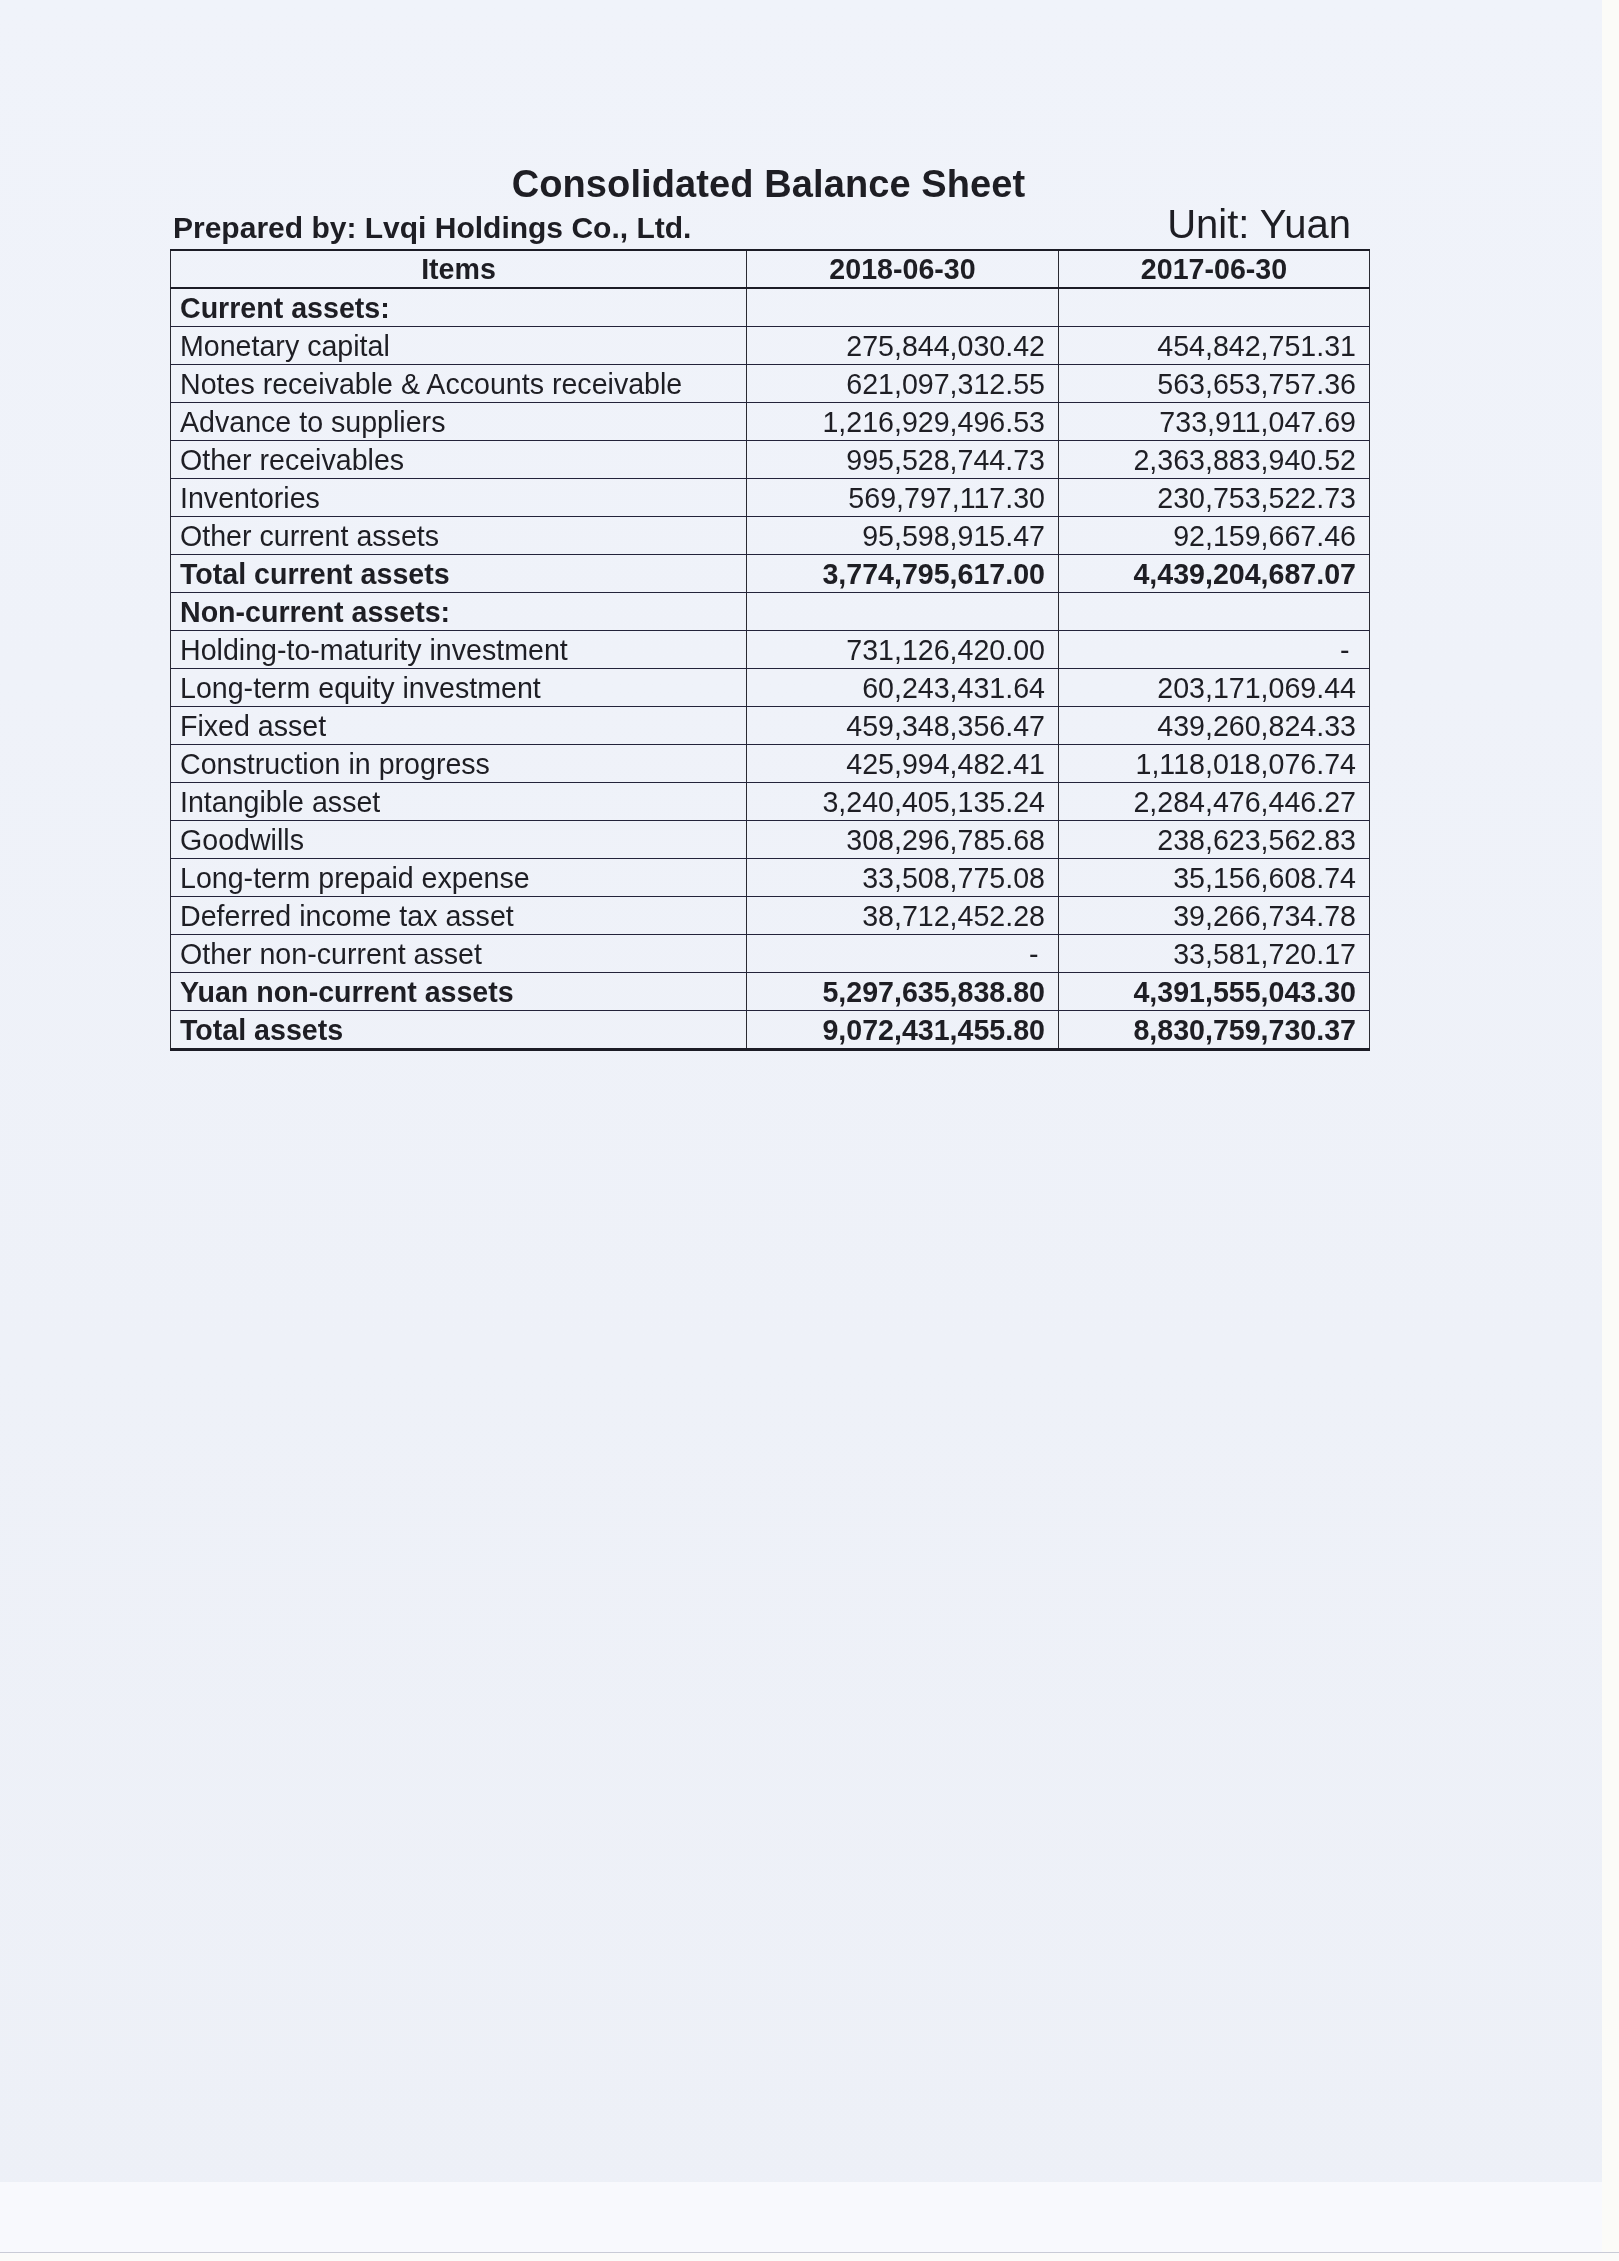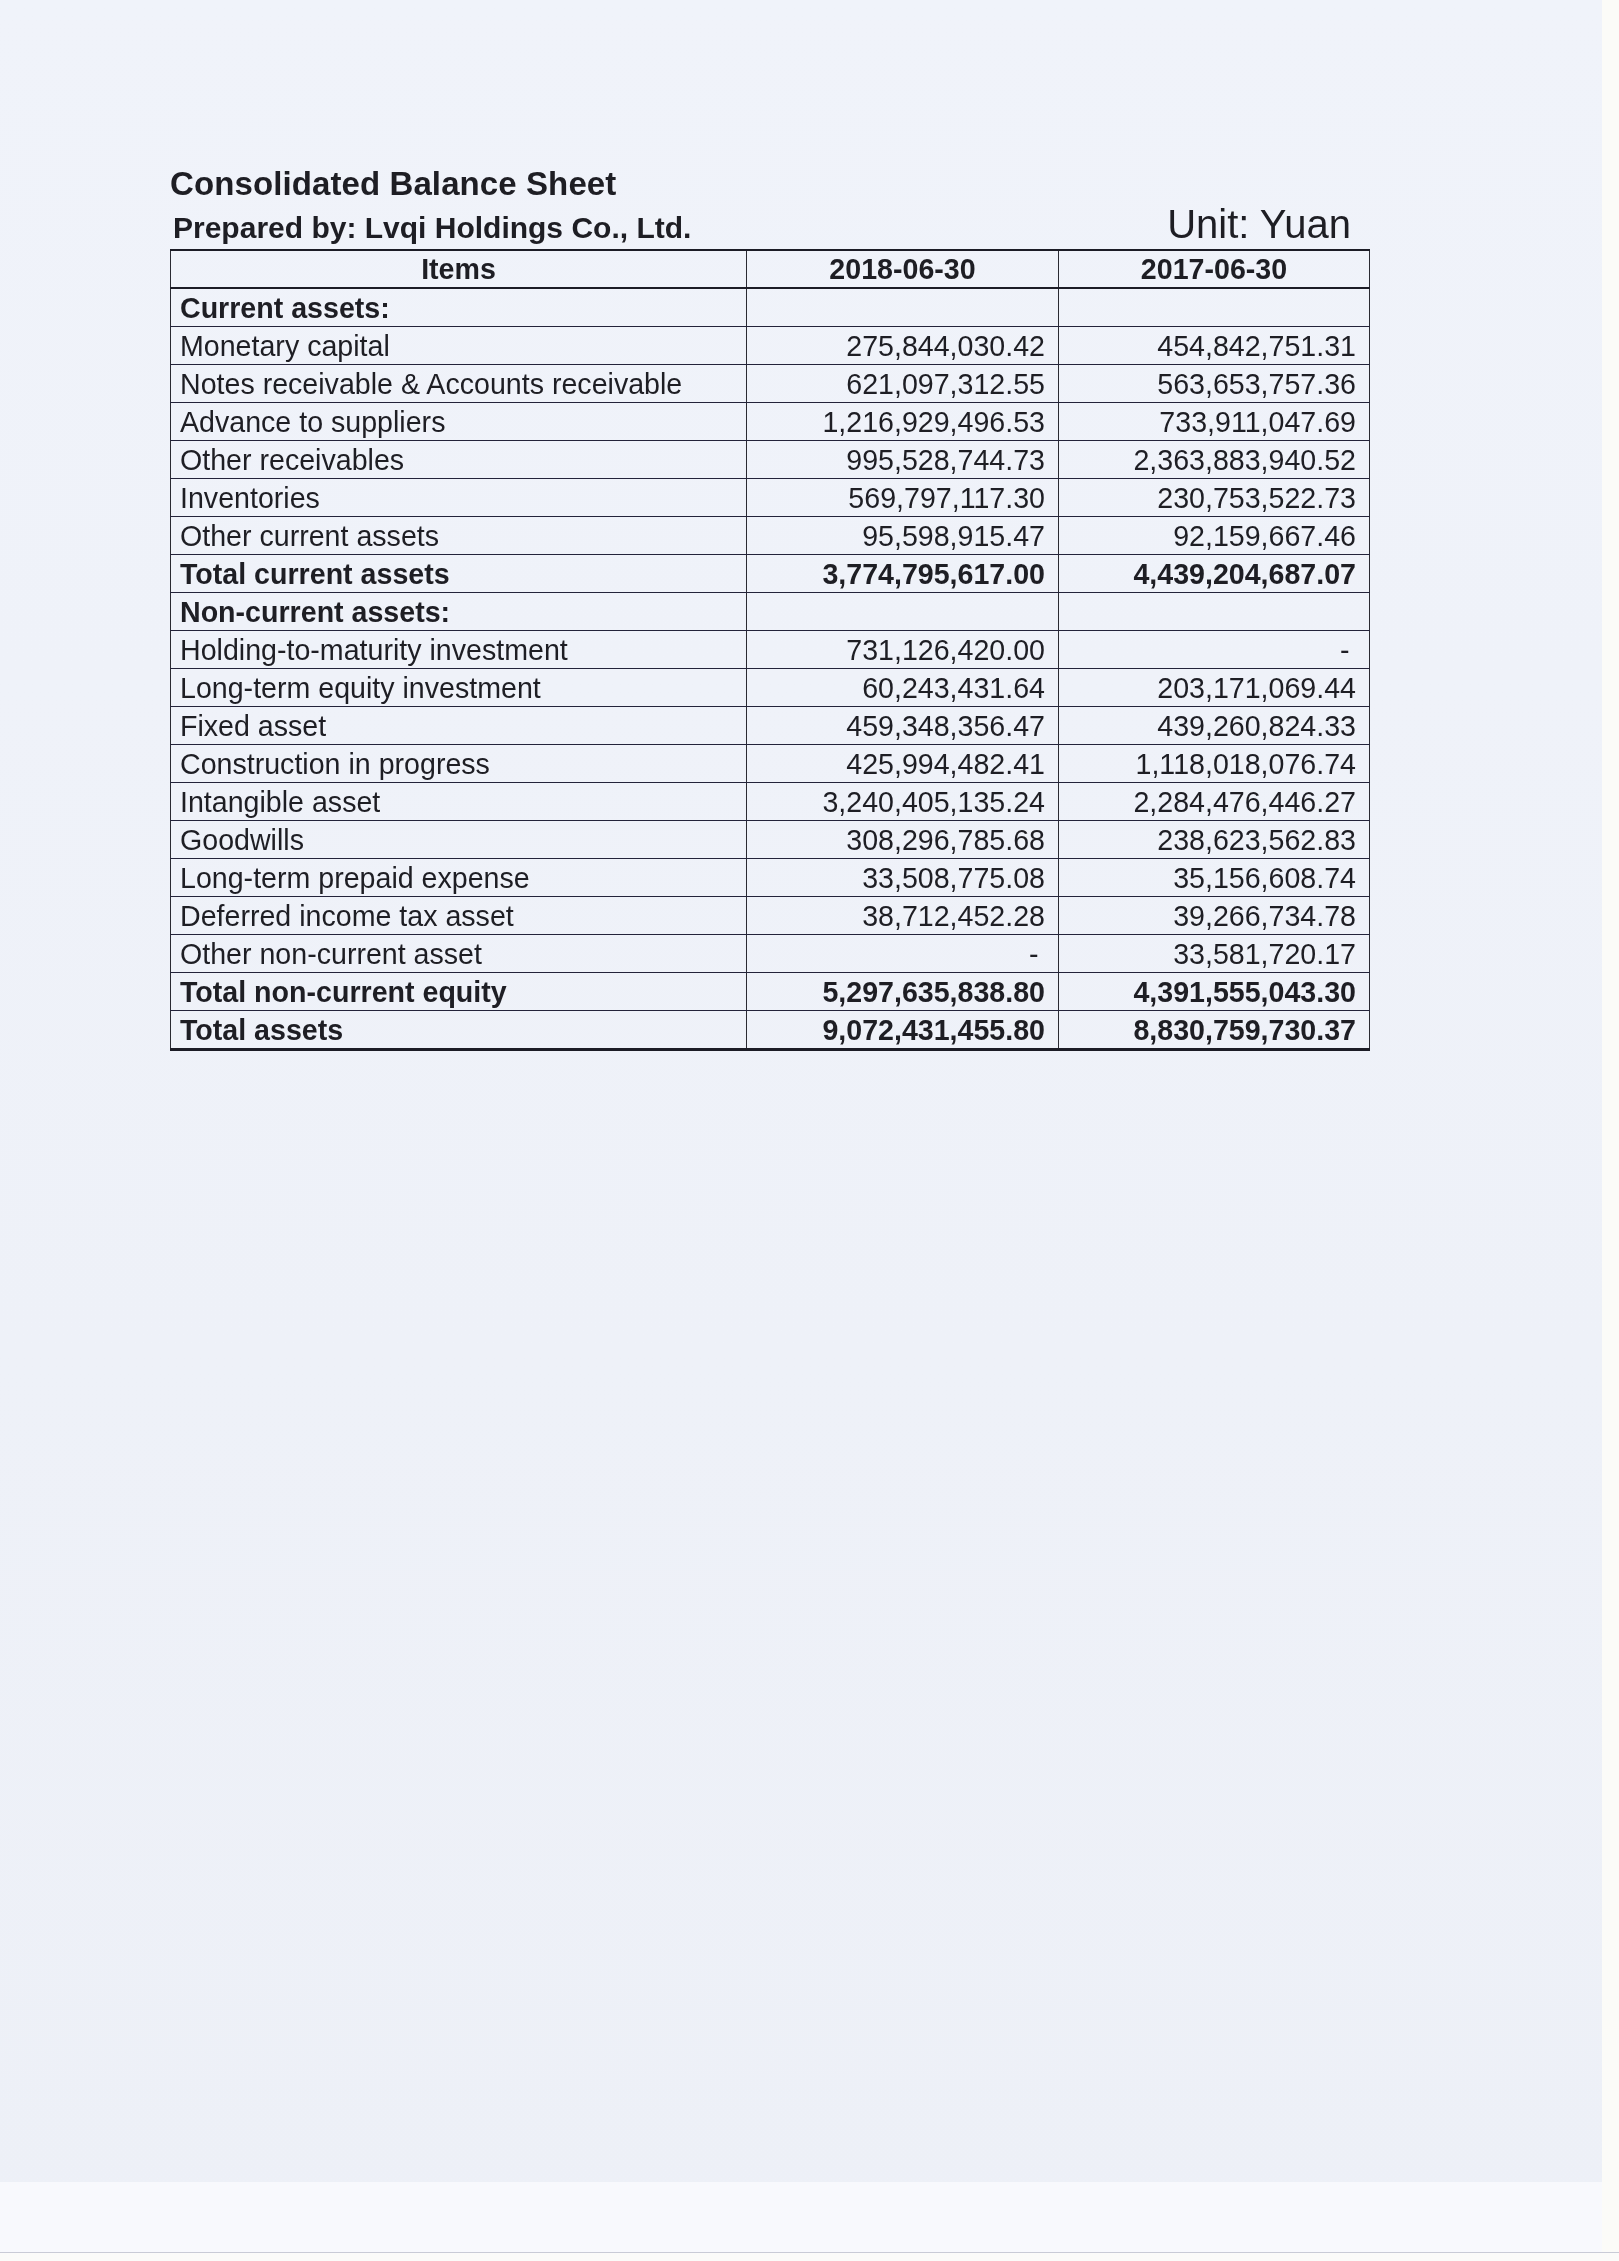--- a/index.html
+++ b/index.html
@@ -46,23 +46,23 @@
       width: 1620px;
       height: 9px;
       background: #fbfbf9;
       border-top: 1.3px solid #c9cbd6;
     }
     .title {
       position: absolute;
       left: 170px;
       width: 1197px;
       top: 166px;
-      text-align: left;
+      text-align: center;
       font-weight: bold;
-      font-size: 33px;
+      font-size: 38px;
       line-height: 36px;
       letter-spacing: 0.1px;
     }
     .prepared-by {
       position: absolute;
       left: 173px;
       top: 210px;
       font-weight: bold;
       font-size: 30px;
       line-height: 36px;
@@ -224,21 +224,21 @@
         <td class="item">Deferred income tax asset</td>
         <td class="num">38,712,452.28</td>
         <td class="num">39,266,734.78</td>
       </tr>
       <tr>
         <td class="item">Other non-current asset</td>
         <td class="num dash">-</td>
         <td class="num">33,581,720.17</td>
       </tr>
       <tr class="bold">
-        <td class="item">Total non-current equity</td>
+        <td class="item">Yuan non-current assets</td>
         <td class="num">5,297,635,838.80</td>
         <td class="num">4,391,555,043.30</td>
       </tr>
       <tr class="bold last">
         <td class="item">Total assets</td>
         <td class="num">9,072,431,455.80</td>
         <td class="num">8,830,759,730.37</td>
       </tr>
     </tbody>
 </table>

